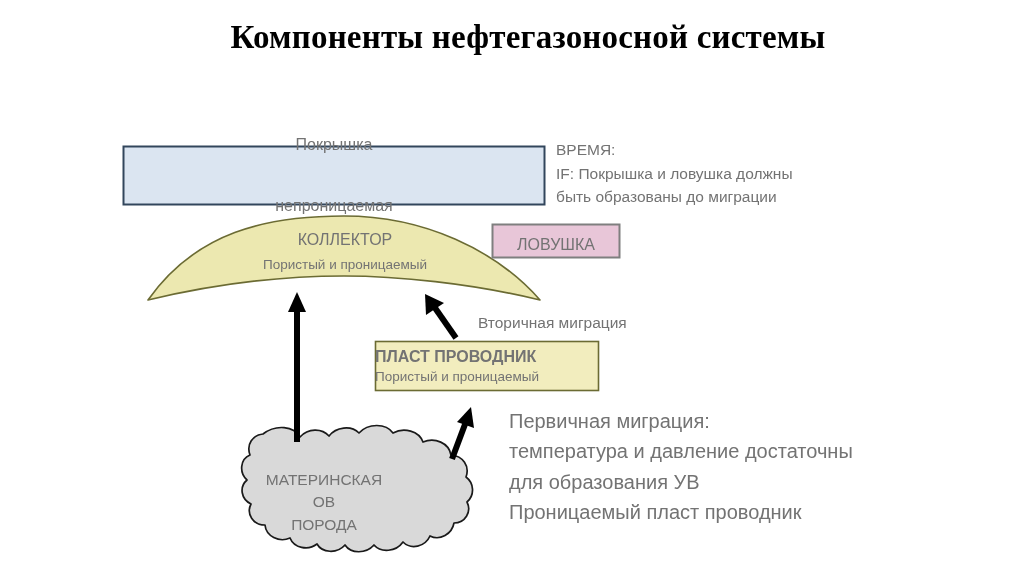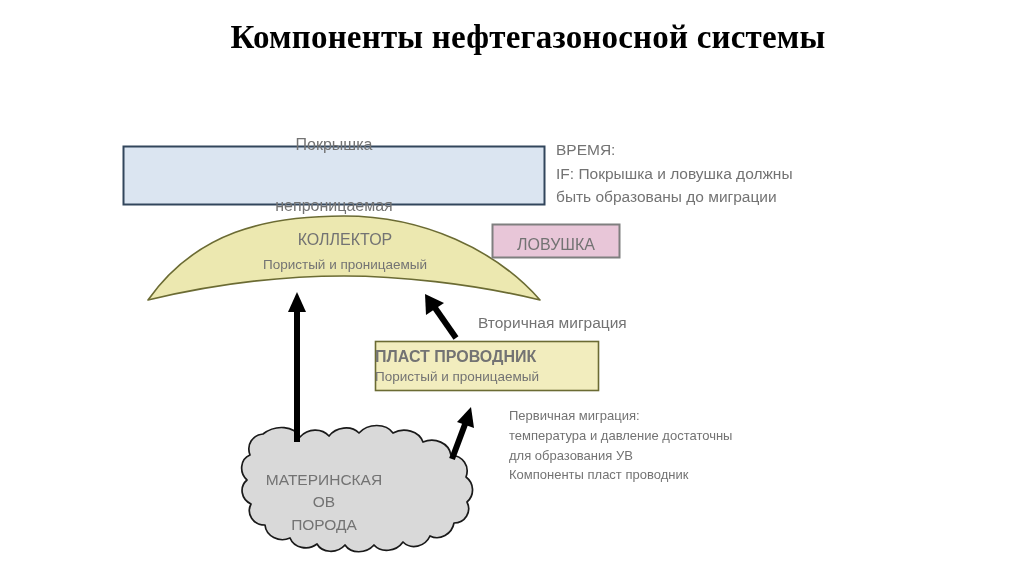--- a/index.html
+++ b/index.html
@@ -111,21 +111,21 @@
     flex-direction: column;
     align-items: flex-start;
     justify-content: center;
   }
   #carrier-title { font-size: 16px; font-weight: 700; }
   #carrier-sub  { font-size: 13.5px; }
   
   #primary-note {
     left: 509px;
     top: 406px;
-    font-size: 13px;
+    font-size: 20px;
     line-height: 1.52;
   }
   
   #source-label {
     left: 180px;
     top: 469px;
     width: 288px;
     text-align: center;
     font-size: 15.5px;
     line-height: 1.45;
@@ -211,21 +211,21 @@
 
   <div id="carrier-box" class="lbl">
     <div id="carrier-title">ПЛАСТ ПРОВОДНИК</div>
     <div id="carrier-sub">Пористый и проницаемый</div>
   </div>
 
   <div id="primary-note" class="lbl">
     <div>Первичная миграция:</div>
     <div>температура и давление достаточны</div>
     <div>для образования УВ</div>
-    <div>Компоненты пласт проводник</div>
+    <div>Проницаемый пласт проводник</div>
   </div>
 
   <div id="source-label" class="lbl">
     <div>МАТЕРИНСКАЯ</div>
     <div>ОВ</div>
     <div>ПОРОДА</div>
   </div>
 
 </div>
 

